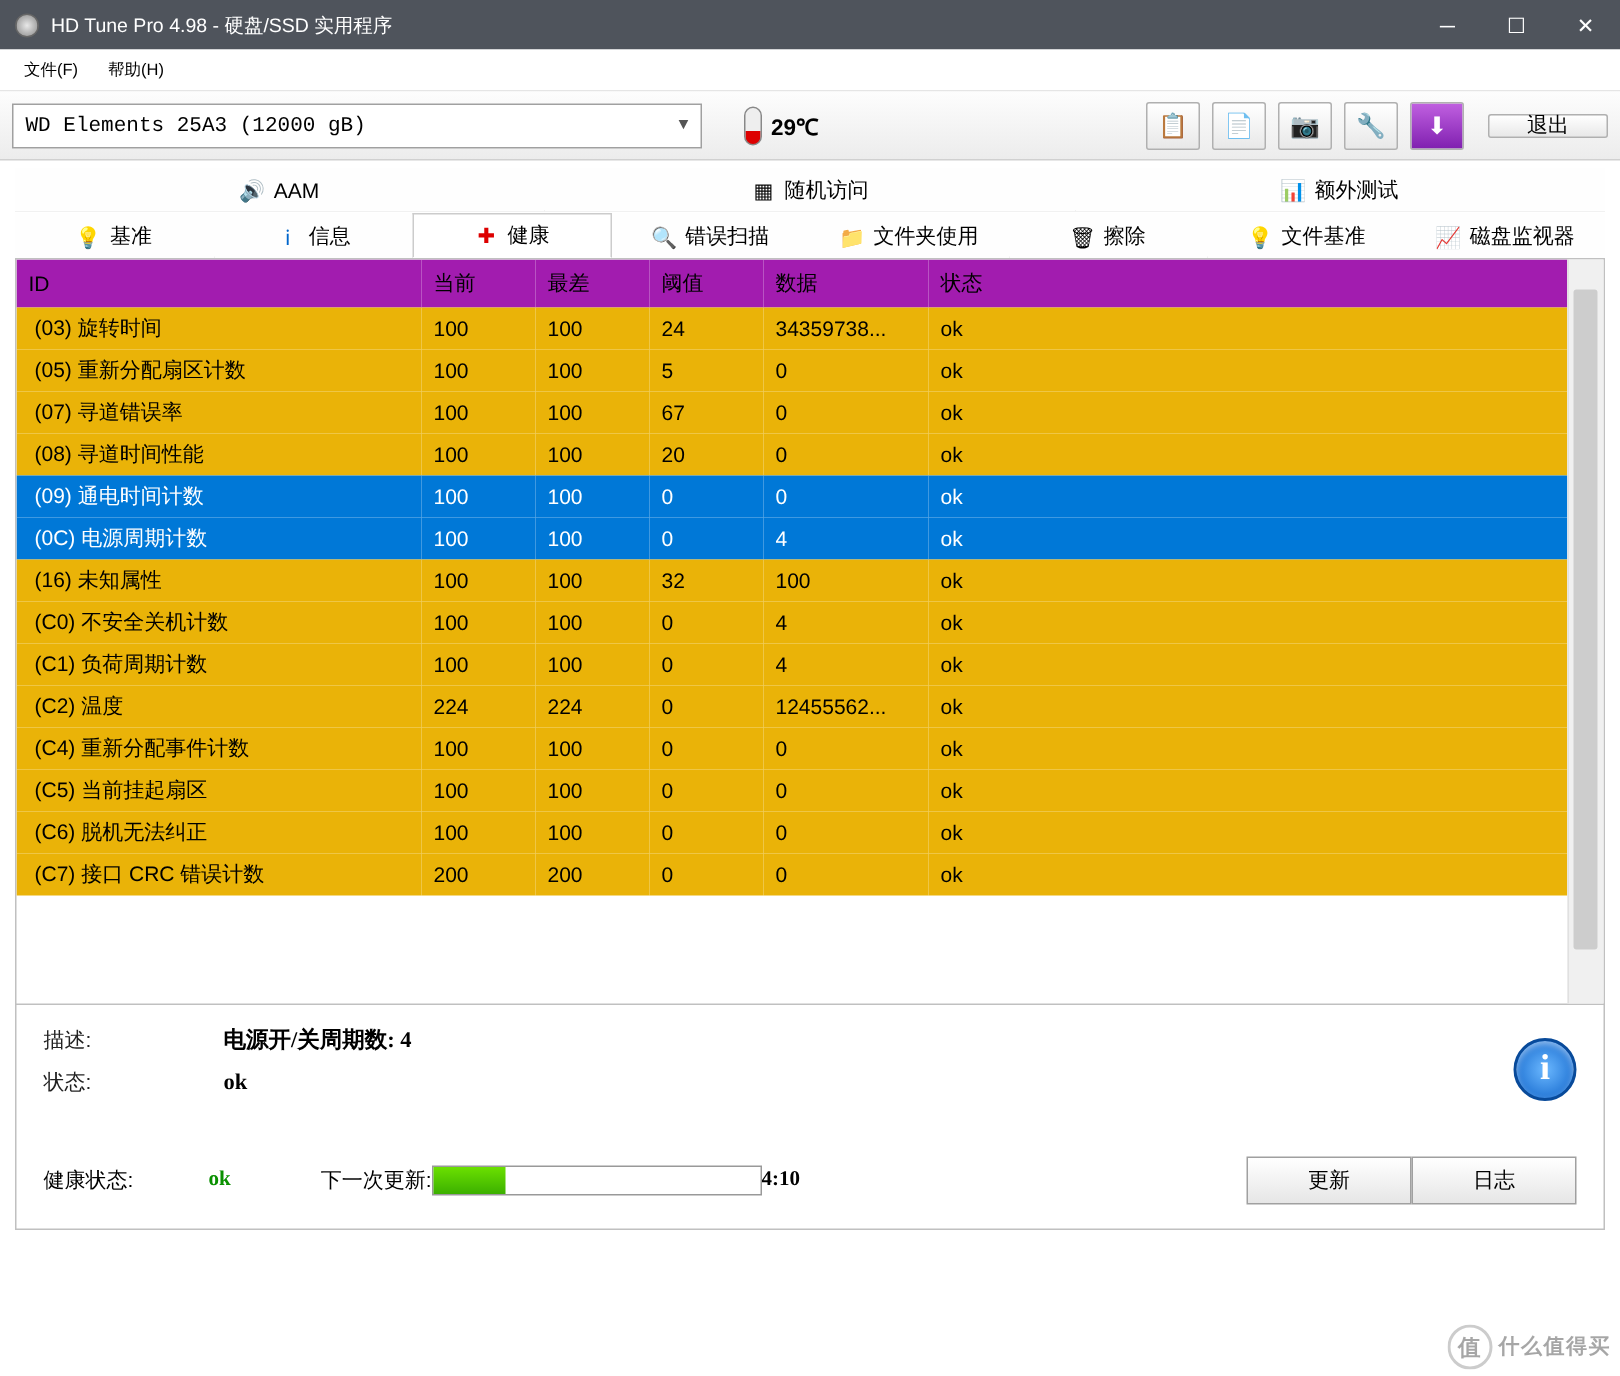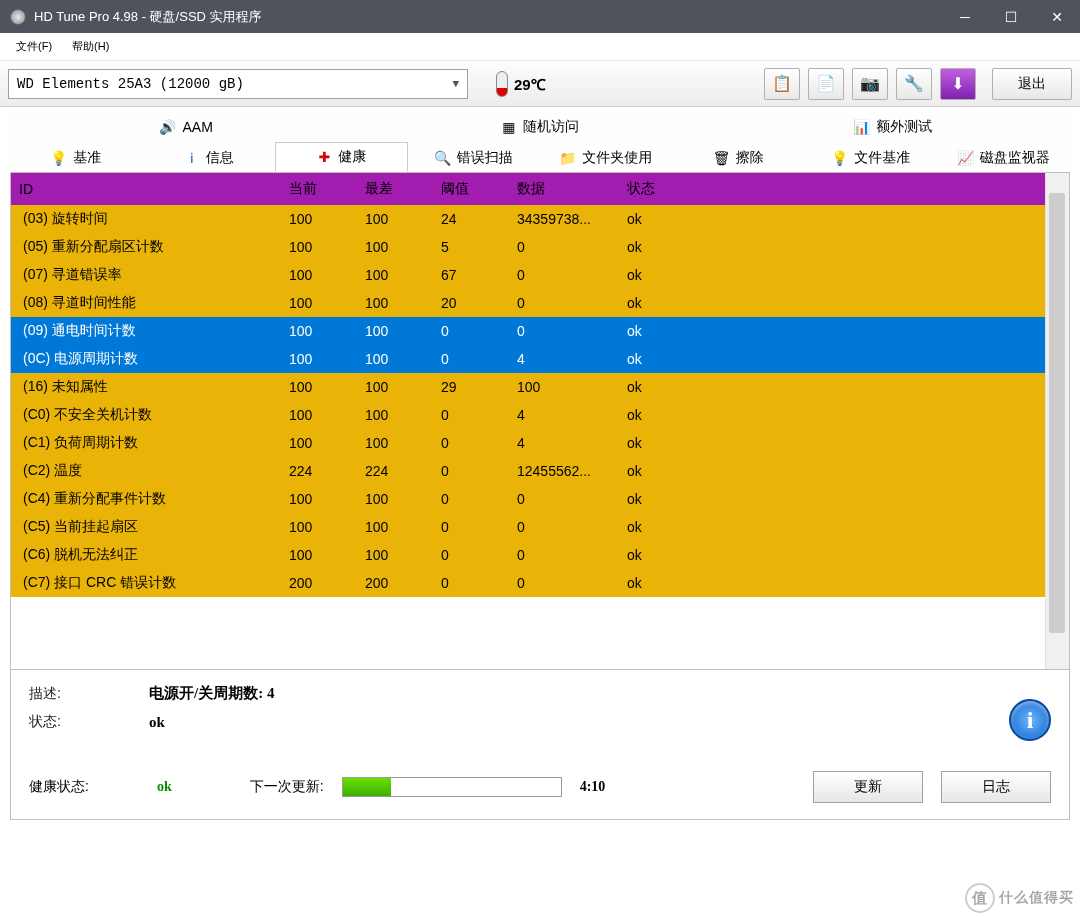--- a/index.html
+++ b/index.html
@@ -11,21 +11,21 @@
   .titlebar .win-btn { width: 46px; height: 33px; display: flex; align-items: center; justify-content: center; color: #fff; font-size: 14px; }
   .menubar { height: 28px; display: flex; align-items: center; padding: 0 6px; background: #fff; border-bottom: 1px solid #e5e5e5; }
   .menubar .menu { padding: 4px 10px; font-size: 11px; }
   .toolbar { height: 46px; display: flex; align-items: center; padding: 4px 8px; background: linear-gradient(#fdfdfd,#ececec); border-bottom: 1px solid #d0d0d0; gap: 8px; }
   .drive-select { width: 460px; height: 30px; border: 1px solid #a0a0a0; background: #fff; display: flex; align-items: center; padding: 0 8px; font-family: "Courier New", monospace; font-size: 14px; justify-content: space-between; }
   .drive-select .arrow { font-size: 11px; color: #555; }
   .temp { display: flex; align-items: center; gap: 6px; margin-left: 20px; font-weight: bold; font-size: 15px; }
   .thermo { width: 12px; height: 26px; background: linear-gradient(to top,#d00 35%, #eee 35%); border: 1px solid #888; border-radius: 6px; position: relative; }
   .spacer { flex: 1; }
   .tool-btn { width: 36px; height: 32px; border: 1px solid #b0b0b0; background: linear-gradient(#fff,#e8e8e8); display: flex; align-items: center; justify-content: center; border-radius: 2px; font-size: 16px; }
-  .exit-btn { width: 80px; height: 32px; border: 1px solid #b0b0b0; background: linear-gradient(#fff,#e8e8e8); display: flex; align-items: center; justify-content: center; border-radius: 2px; font-size: 14px; margin-left: 8px; }
+  .exit-btn { width: 80px; height: 16px; border: 1px solid #b0b0b0; background: linear-gradient(#fff,#e8e8e8); display: flex; align-items: center; justify-content: center; border-radius: 2px; font-size: 14px; margin-left: 8px; }
   .content { padding: 4px 10px 10px 10px; }
   .tabs-row { display: flex; border-bottom: 1px solid #ccc; }
   .tabs-row2 { display: flex; border-bottom: 1px solid #ccc; }
   .tab { flex: 1; padding: 5px 4px; font-size: 14px; display: flex; align-items: center; justify-content: center; gap: 6px; border: 1px solid transparent; border-bottom: none; cursor: default; position: relative; top: 1px; background: #fefefe; }
   .tab.active { border-color: #ccc; background: #fff; border-bottom: 1px solid #fff; font-weight: normal; }
   .tab-icon { width: 16px; height: 16px; display: inline-flex; align-items: center; justify-content: center; font-size: 14px; }
   .table-wrap { border: 1px solid #c0c0c0; height: 498px; display: flex; margin-top: 0; }
   .table-main { flex: 1; overflow: hidden; }
   .table-scroll { width: 24px; background: #f0f0f0; border-left: 1px solid #e0e0e0; position: relative; }
   .scroll-thumb { position: absolute; top: 20px; left: 3px; width: 16px; height: 440px; background: #cdcdcd; border-radius: 2px; }
@@ -36,21 +36,21 @@
   .grid tbody tr.selected { background: #0078d7; color: #fff; }
   .grid .col-id { width: 270px; padding-left: 12px; }
   .grid .col-n { width: 76px; }
   .grid .col-data { width: 110px; }
   .grid .col-status { width: auto; }
   .bottom-panel { border: 1px solid #c0c0c0; border-top: none; padding: 14px 18px 16px 18px; font-size: 14px; }
   .desc-row { display: flex; align-items: center; margin-bottom: 10px; }
   .desc-row .lbl { width: 120px; font-size: 14px; color: #222; }
   .desc-row .val { font-family: SimSun, serif; font-weight: bold; font-size: 15px; }
   .info-icon { width: 42px; height: 42px; border-radius: 50%; background: radial-gradient(#6bb8ff,#0a5fc7); border: 2px solid #084a9a; display: flex; align-items: center; justify-content: center; color: #fff; font-weight: bold; font-size: 24px; font-family: Georgia, serif; box-shadow: inset 0 2px 4px rgba(255,255,255,0.5); }
-  .status-row { display: flex; align-items: center; margin-top: 30px; gap: 18px; }
+  .status-row { display: flex; align-items: center; margin-top: 30px; }
   .status-row .lbl { width: 110px; }
   .health-ok { color: #0a9000; font-family: SimSun, serif; font-weight: bold; }
   .progress { width: 220px; height: 20px; border: 1px solid #999; background: #fff; position: relative; }
   .progress .fill { position: absolute; left: 0; top: 0; bottom: 0; width: 22%; background: linear-gradient(#6be000,#3cb000); }
   .btn { width: 110px; height: 32px; border: 1px solid #a0a0a0; background: linear-gradient(#fff,#e6e6e6); display: flex; align-items: center; justify-content: center; font-size: 14px; }
   .watermark { position: fixed; right: 6px; bottom: 4px; font-size: 14px; color: rgba(0,0,0,0.35); font-weight: bold; letter-spacing: 1px; display:flex; align-items:center; gap:4px; }
   .watermark .circ { width: 30px; height: 30px; border: 2px solid rgba(0,0,0,0.2); border-radius: 50%; display:flex; align-items:center; justify-content:center; font-size:15px; }
 </style>
 </head>
 <body>
@@ -205,21 +205,21 @@
               <td>100</td>
               <td>100</td>
               <td>0</td>
               <td>4</td>
               <td>ok</td>
             </tr>
             <tr>
               <td style="padding-left: 12px;">(16) 未知属性</td>
               <td>100</td>
               <td>100</td>
-              <td>29</td>
+              <td>32</td>
               <td>100</td>
               <td>ok</td>
             </tr>
             <tr>
               <td style="padding-left: 12px;">(C0) 不安全关机计数</td>
               <td>100</td>
               <td>100</td>
               <td>0</td>
               <td>4</td>
               <td>ok</td>
@@ -274,21 +274,21 @@
             </tr>
           </tbody>
       </table>
     </div>
     <div class="table-scroll">
       <div class="scroll-thumb"></div>
     </div>
   </div>
 
   <div class="bottom-panel">
-    <div style="display:flex;align-items:flex-end;">
+    <div style="display:flex;align-items:center;">
       <div style="flex:1;">
         <div class="desc-row">
           <span class="lbl">描述:</span>
           <span class="val">电源开/关周期数:  4</span>
         </div>
         <div class="desc-row">
           <span class="lbl">状态:</span>
           <span class="val">ok</span>
         </div>
       </div>

